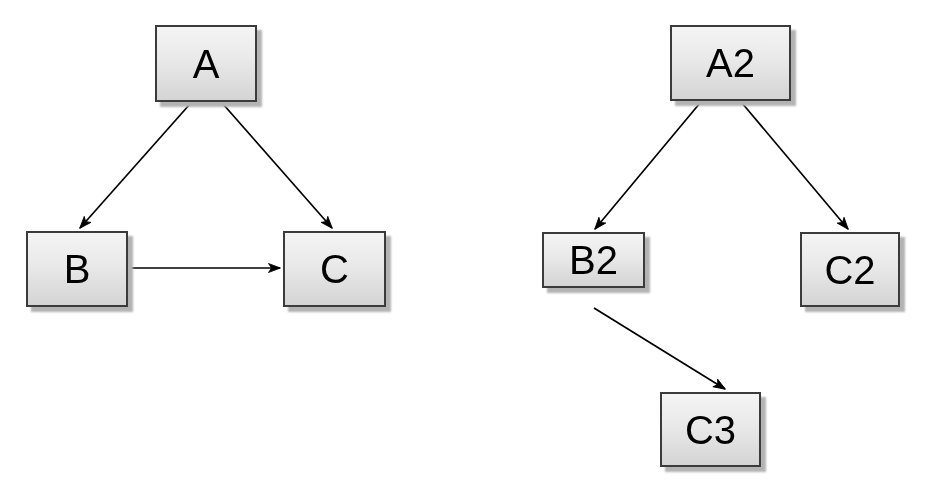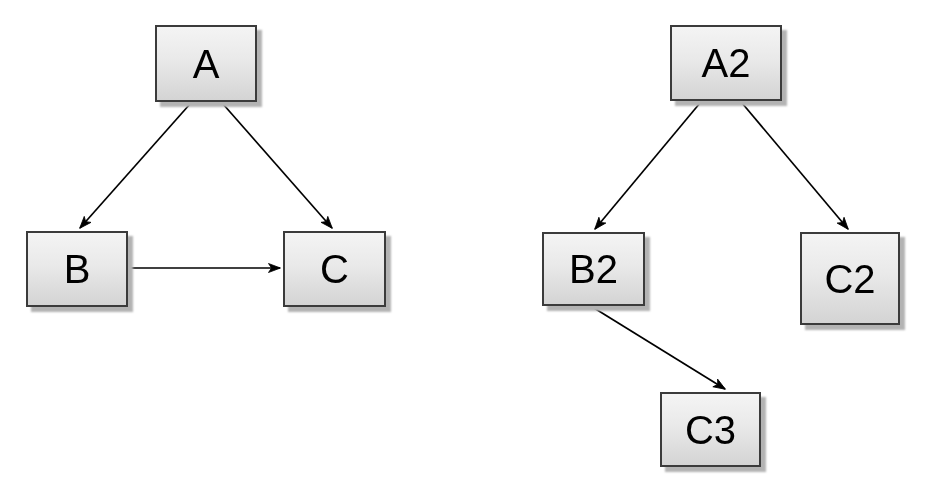--- a/index.html
+++ b/index.html
@@ -71,26 +71,26 @@
 
   <div class="node" style="left: 155px; top: 25px; width: 102px; height: 77px;">
     <span class="node-label">A</span>
   </div>
   <div class="node" style="left: 26px; top: 231px; width: 102px; height: 76px;">
     <span class="node-label">B</span>
   </div>
   <div class="node" style="left: 283px; top: 231px; width: 103px; height: 76px;">
     <span class="node-label">C</span>
   </div>
-  <div class="node" style="left: 670px; top: 25px; width: 112px; height: 76px;">
+  <div class="node" style="left: 670px; top: 25px; width: 121px; height: 76px;">
     <span class="node-label">A2</span>
   </div>
-  <div class="node" style="left: 542px; top: 232px; width: 103px; height: 74px;">
+  <div class="node" style="left: 542px; top: 232px; width: 103px; height: 56px;">
     <span class="node-label">B2</span>
   </div>
-  <div class="node" style="left: 800px; top: 232px; width: 100px; height: 93px;">
+  <div class="node" style="left: 800px; top: 232px; width: 100px; height: 75px;">
     <span class="node-label">C2</span>
   </div>
   <div class="node" style="left: 660px; top: 392px; width: 101px; height: 75px;">
     <span class="node-label">C3</span>
   </div>
 
 </div>
 
 </body></html>

